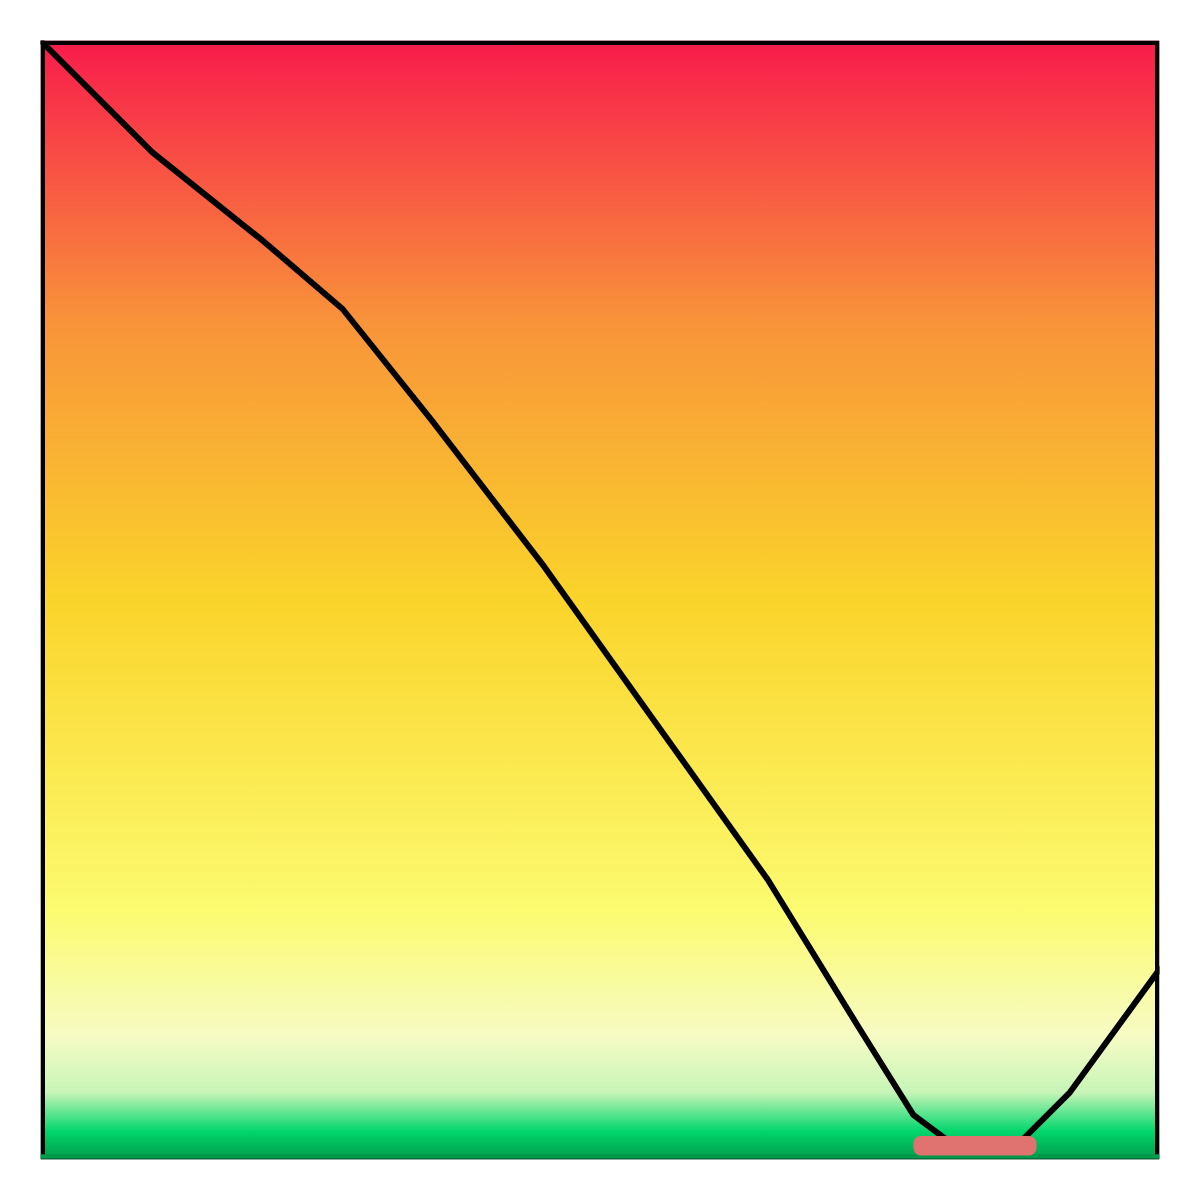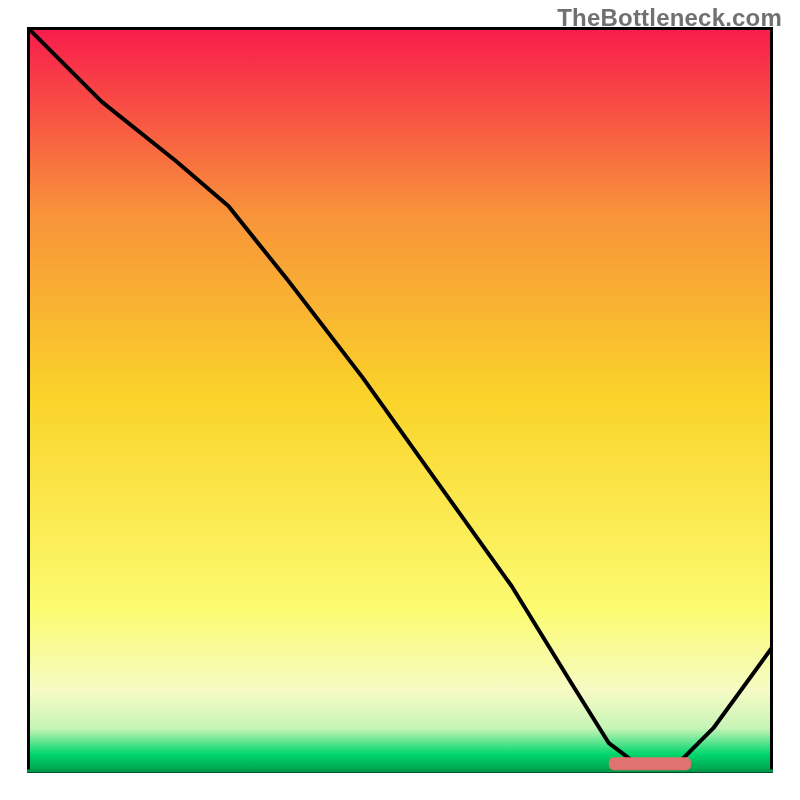--- a/index.html
+++ b/index.html
@@ -38,21 +38,20 @@
   }
   .overlay {
     position: absolute;
     inset: 0;
   }
 </style>
 </head>
 <body>
 
 <div class="stage">
-  <div class="watermark">TheBottleneck.com</div>
 
   <div class="plot">
     <svg class="bg" viewBox="0 0 746 746" preserveAspectRatio="none">
       <defs>
         <linearGradient id="g" x1="0" y1="0" x2="0" y2="1">
           <stop id="s0" offset="0%" stop-color="#f81b4c"></stop>
           <stop id="s1" offset="25%" stop-color="#f8933a"></stop>
           <stop id="s2" offset="50%" stop-color="#fad42a"></stop>
           <stop id="s3" offset="78%" stop-color="#fcfb71"></stop>
           <stop id="s4" offset="89%" stop-color="#f6fbc4"></stop>

